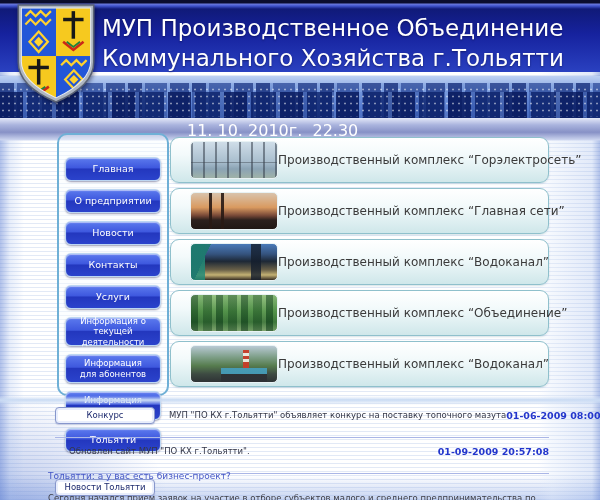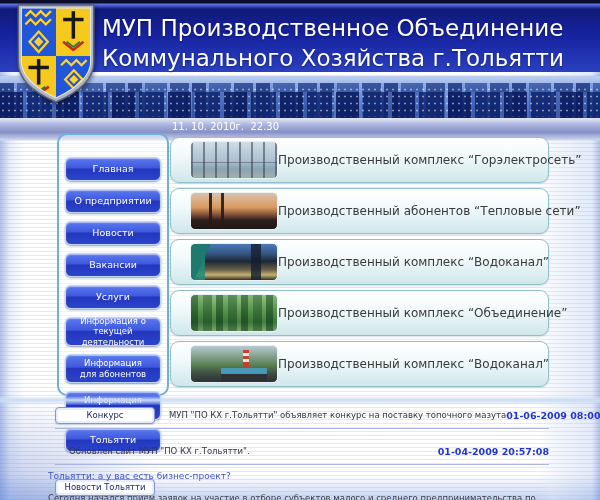--- a/index.html
+++ b/index.html
@@ -29,21 +29,21 @@
   .bld1{position:absolute;left:0;right:0;top:7px;bottom:0;
     background:repeating-linear-gradient(90deg, rgba(16,40,118,.78) 0 14px, rgba(80,118,196,.35) 14px 17px, rgba(26,56,140,.65) 17px 39px, rgba(116,152,220,.3) 39px 42px, rgba(20,46,126,.72) 42px 61px, rgba(90,128,205,.3) 61px 64px);}
   .bld2{position:absolute;left:0;right:0;top:16px;bottom:0;
     background:repeating-linear-gradient(90deg, rgba(10,28,96,.85) 0 23px, rgba(100,138,215,.4) 23px 27px, rgba(14,36,108,.8) 27px 52px, rgba(130,165,228,.35) 52px 56px);}
   .winlights{position:absolute;left:0;right:0;top:10px;bottom:1px;opacity:.55;
     background-image:radial-gradient(rgba(255,255,255,.9) 0 .7px, rgba(255,255,255,0) 1.1px);
     background-size:6px 7px;}
   
   .dateband{position:absolute;left:0;top:118px;width:600px;height:23px;
     background:linear-gradient(180deg,#e4e8f8 0,#aab4de 30%,#8791c6 62%,#cbd4ef 95%,rgba(255,255,255,0) 100%);}
-  .datetext{position:absolute;left:172px;top:3px;color:#fff;font-size:10px;white-space:pre;}
+  .datetext{position:absolute;left:187px;top:3px;color:#fff;font-size:16px;white-space:pre;}
   
   .side-wrap{position:absolute;left:57px;top:133px;width:112px;height:263px;
     border:2px solid #6fb0d6;border-radius:10px;background:rgba(248,252,255,.45);box-sizing:border-box;
     display:flex;flex-direction:column;align-items:center;gap:8px;padding-top:22px;}
   .side-btn{width:96px;flex:0 0 auto;border:1px solid #bcd6f2;border-radius:6px;cursor:pointer;
     background:linear-gradient(180deg,#5c7aee 0,#3e58dе 45%,#2337be 50%,#2b43cc 100%);
     background:linear-gradient(180deg,#5c7aee 0,#3e58de 45%,#2337be 50%,#2b43cc 100%);
     box-shadow:inset 0 1px 1px rgba(255,255,255,.55), 0 1px 2px rgba(0,0,60,.4);
     color:#fff;font-size:9.5px;display:flex;align-items:center;justify-content:center;
     text-align:center;white-space:pre-line;line-height:1.2;height:24px;box-sizing:border-box;}
@@ -72,21 +72,21 @@
       linear-gradient(180deg,#9fc48c 0,#4e8a46 45%,#2e6030 75%,#7d9a6e 100%);}
   .t5{background:
       linear-gradient(180deg, rgba(0,0,0,0) 0 4px, rgba(200,60,40,.95) 4px 7px, rgba(240,235,225,.95) 7px 10px, rgba(200,60,40,.95) 10px 13px, rgba(240,235,225,.95) 13px 16px, rgba(200,60,40,.95) 16px 22px, rgba(0,0,0,0) 22px) 52px 0 / 6px 100% no-repeat,
       linear-gradient(180deg, rgba(0,0,0,0) 0 22px, rgba(70,160,190,.9) 22px 28px, rgba(45,48,52,.95) 28px 100%) 30px 0 / 46px 100% no-repeat,
       linear-gradient(180deg,#b9c9d4 0,#7fa08a 30%,#567c4e 55%,#3d4a42 78%,#2e3335 100%);}
   
   .sepband{position:absolute;left:0;top:396px;width:600px;height:9px;
     background:linear-gradient(180deg, rgba(205,220,244,0), #cbdcf4 45%, rgba(205,220,244,0));}
   
   .news{position:absolute;left:55px;top:405px;width:494px;}
-  .news-row{display:flex;align-items:center;height:20px;padding-bottom:3px;margin-bottom:12px;}
+  .news-row{display:flex;align-items:center;height:20px;padding-bottom:12px;margin-bottom:3px;}
   .news-row.with-line{border-bottom:1px solid #aab6e6;}
   .cat-btn{width:100px;height:17px;flex:0 0 auto;border:1px solid #8696cc;border-radius:4px;background:#fff;
     box-shadow:inset 0 0 0 2px #e9eefc, 0 1px 1px rgba(60,80,150,.25);
     color:#1d2a6e;font-size:8.5px;display:flex;align-items:center;justify-content:center;cursor:pointer;box-sizing:border-box;}
   .news-text{margin-left:14px;font-size:8.5px;color:#343748;cursor:pointer;white-space:nowrap;}
   .news-date{margin-left:auto;font-size:9.5px;font-weight:bold;color:#2336cc;white-space:nowrap;}
   
   .footer{position:absolute;left:48px;top:471px;width:516px;}
   .f-link{font-size:9px;color:#4456c6;margin-bottom:12px;cursor:pointer;}
   .f-text{font-size:8.5px;color:#3c3c44;line-height:11px;}
@@ -141,39 +141,39 @@
 </div>
 
 <div class="dateband">
   <div class="datetext">11. 10. 2010г.  22.30</div>
 </div>
 
 <div class="side-wrap">
   <div class="side-btn">Главная</div>
   <div class="side-btn">О предприятии</div>
   <div class="side-btn">Новости</div>
-  <div class="side-btn">Вакансии</div>
+  <div class="side-btn">Контакты</div>
   <div class="side-btn">Услуги</div>
   <div class="side-btn two">Информация  о
 текущей деятельности</div>
   <div class="side-btn two">Информация
 для абонентов</div>
   <div class="side-btn two">Информация
 для партнеров</div>
   <div class="side-btn">Тольятти</div>
 </div>
 
 <div class="complexes">
   <div class="cx-row">
     <div class="thumb t1"></div>
     <div class="cx-label">Производственный  комплекс “Горэлектросеть”</div>
   </div>
   <div class="cx-row">
     <div class="thumb t2"></div>
-    <div class="cx-label">Производственный  абонентов “Тепловые  сети”</div>
+    <div class="cx-label">Производственный  комплекс “Главная  сети”</div>
   </div>
   <div class="cx-row">
     <div class="thumb t3"></div>
     <div class="cx-label">Производственный  комплекс “Водоканал”</div>
   </div>
   <div class="cx-row">
     <div class="thumb t4"></div>
     <div class="cx-label">Производственный  комплекс “Объединение”</div>
   </div>
   <div class="cx-row">
@@ -185,21 +185,21 @@
 <div class="sepband"></div>
 
 <div class="news">
   <div class="news-row with-line">
     <div class="cat-btn">Конкурс</div>
     <div class="news-text">МУП "ПО КХ г.Тольятти" объявляет конкурс на поставку топочного мазута</div>
     <div class="news-date">01-06-2009 08:00:00</div>
   </div>
   <div class="news-row with-line">
     <div class="news-text">Обновлен сайт МУП "ПО КХ г.Тольятти".</div>
-    <div class="news-date">01-04-2009 20:57:08</div>
+    <div class="news-date">01-09-2009 20:57:08</div>
   </div>
   <div class="news-row">
     <div class="cat-btn">Новости Тольятти</div>
     <div class="news-text"></div>
     <div class="news-date"></div>
   </div>
 </div>
 
 <div class="footer">
   <div class="f-link">Тольятти: а у вас есть бизнес-проект?</div>

